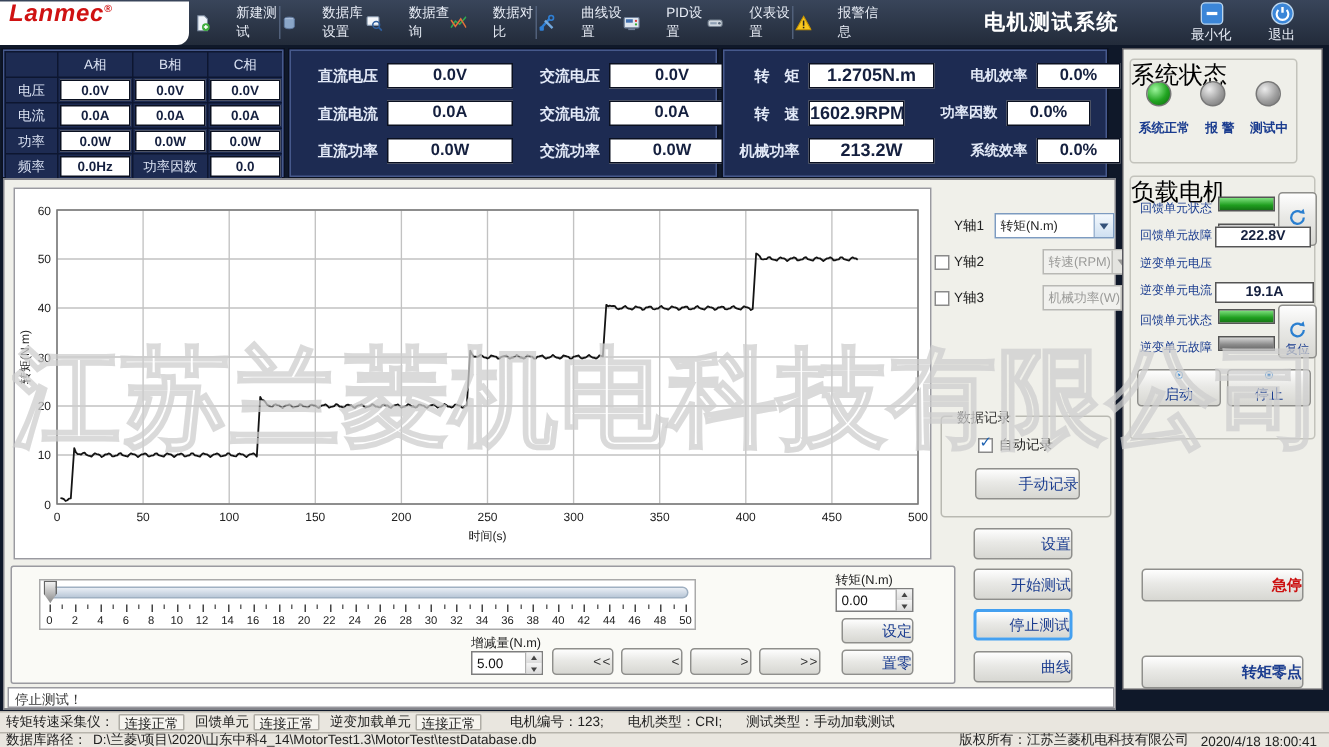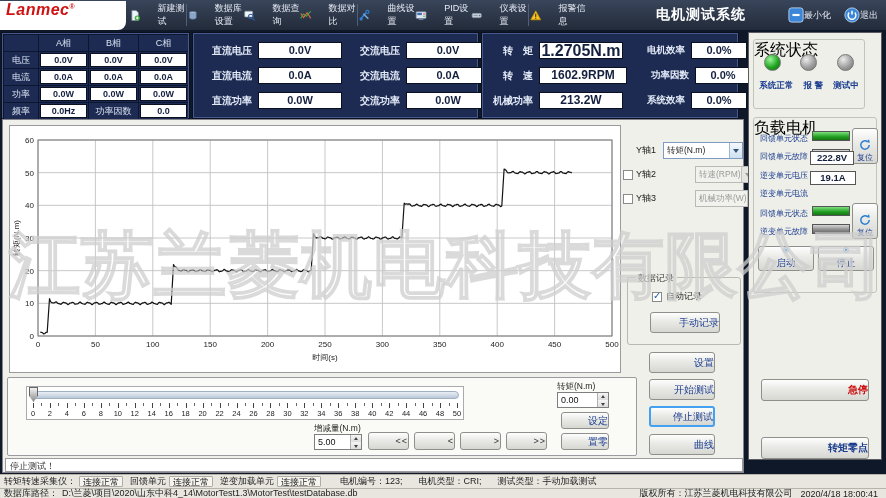--- a/index.html
+++ b/index.html
@@ -14,21 +14,21 @@
   .logo-en { color:#cf1212; font-style:italic; font-weight:bold; font-size:16px; letter-spacing:.5px; }
   .logo-reg { font-size:7px; vertical-align:super; color:#cf1212; font-weight:bold;}
   .logo-cn { color:#cf1212; font-weight:bold; font-size:10.5px; letter-spacing:1px; }
   .toolbar { display:flex; align-items:center; height:100%; margin-left:3px; }
   .tb-item { width:56px; height:100%; display:flex; flex-direction:row; align-items:center; justify-content:center; gap:17px;
     color:#e8edf6; font-size:9px; cursor:pointer; }
   .tb-item svg { width:15px; height:15px; }
   .tb-sep { width:1px; height:22px; background:#51607a; margin:0 1px; }
   .app-title { color:#fff; font-size:14px; font-weight:bold; margin-left:auto; letter-spacing:1px; }
   .winbtns { display:flex; margin-left:38px; margin-right:8px; }
-  .winbtn { width:47px; display:flex; flex-direction:row; align-items:center; gap:0px; color:#e8edf6; font-size:9px; cursor:pointer;justify-content:flex-end; }
+  .winbtn { width:47px; display:flex; flex-direction:column; align-items:center; gap:0px; color:#e8edf6; font-size:9px; cursor:pointer; }
   .winbtn svg { width:16px; height:16px; }
 
   
   .navy { position:absolute; background:#1d2b52; border:1px solid #46598c; box-shadow:0 0 0 1px #0a1020; }
   .phase-grid { display:grid; grid-template-columns:34px 49px 49px 49px; grid-auto-rows:16px; gap:1px; background:#0d1630; padding:1px; }
   .ph-cell { background:#1d2b52; color:#d9e1f2; font-size:9px; display:flex; align-items:center; justify-content:center; }
   .vbox { background:#fff; color:#15203f; font-weight:bold; text-align:center; border:1px solid #0a1020; }
   .ph-cell .vbox { width:100%; height:14px; margin:0 1px; font-size:9px; line-height:12px; }
   .pairs { position:absolute; display:grid; align-content:space-around; height:100%; width:100%; padding:4px 6px; }
   .pair-row { display:flex; align-items:center; gap:6px; }
@@ -304,27 +304,27 @@
         <span class="plabel" style="width:52px">交流功率</span>
         <div class="vbox pv" style="width:84px">0.0W</div>
       </div>
     </div>
   </div>
 
   <div class="navy" style="left:482px;top:33px;width:256px;height:85px;">
     <div class="pairs">
       <div class="pair-row">
         <span class="plabel" style="width:44px">转　矩</span>
-        <div class="vbox pv" style="width:84px;font-size:16px">1.2705N.m</div>
+        <div class="vbox pv" style="width:84px;font-size:12px">1.2705N.m</div>
         <span class="plabel" style="width:56px;font-size:9.5px">电机效率</span>
         <div class="vbox pv" style="width:56px">0.0%</div>
       </div>
       <div class="pair-row">
         <span class="plabel" style="width:44px">转　速</span>
-        <div class="vbox pv" style="width:88px;font-size:12px">1602.9RPM</div>
+        <div class="vbox pv" style="width:64px;font-size:12px">1602.9RPM</div>
         <span class="plabel" style="width:56px;font-size:9.5px">功率因数</span>
         <div class="vbox pv" style="width:56px">0.0%</div>
       </div>
       <div class="pair-row">
         <span class="plabel" style="width:44px">机械功率</span>
         <div class="vbox pv" style="width:84px;font-size:12px">213.2W</div>
         <span class="plabel" style="width:56px;font-size:9.5px">系统效率</span>
         <div class="vbox pv" style="width:56px">0.0%</div>
       </div>
     </div>
@@ -557,23 +557,23 @@
       <span class="ind-bar gray" style="left:58px;top:31px"></span>
       <div class="btn reset-btn" style="left:98px;top:10px">
         <svg viewBox="0 0 16 16">
             <path d="M12.8 8a4.8 4.8 0 1 1-2-3.9" fill="none" stroke="#2a7fd0" stroke-width="1.7"></path>
             <polygon points="12.6,1.3 13.5,5.4 9.4,4.5" fill="#2a7fd0"></polygon>
           </svg>
         <span>复位</span>
       </div>
 
       <span class="ind-label" style="left:6px;top:52px">逆变单元电压</span>
-      <div class="sb-vbox" style="left:56px;top:33px;width:44px">222.8V</div>
+      <div class="sb-vbox" style="left:56px;top:33px;width:64px">222.8V</div>
       <span class="ind-label" style="left:6px;top:70px">逆变单元电流</span>
-      <div class="sb-vbox" style="left:56px;top:53px;width:46px">19.1A</div>
+      <div class="sb-vbox" style="left:56px;top:70px;width:66px">19.1A</div>
 
       <span class="ind-label" style="left:6px;top:90px">回馈单元状态</span>
       <span class="ind-bar green" style="left:58px;top:88px"></span>
       <span class="ind-label" style="left:6px;top:108px">逆变单元故障</span>
       <span class="ind-bar gray" style="left:58px;top:106px"></span>
       <div class="btn reset-btn" style="left:98px;top:85px">
         <svg viewBox="0 0 16 16">
             <path d="M12.8 8a4.8 4.8 0 1 1-2-3.9" fill="none" stroke="#2a7fd0" stroke-width="1.7"></path>
             <polygon points="12.6,1.3 13.5,5.4 9.4,4.5" fill="#2a7fd0"></polygon>
           </svg>

